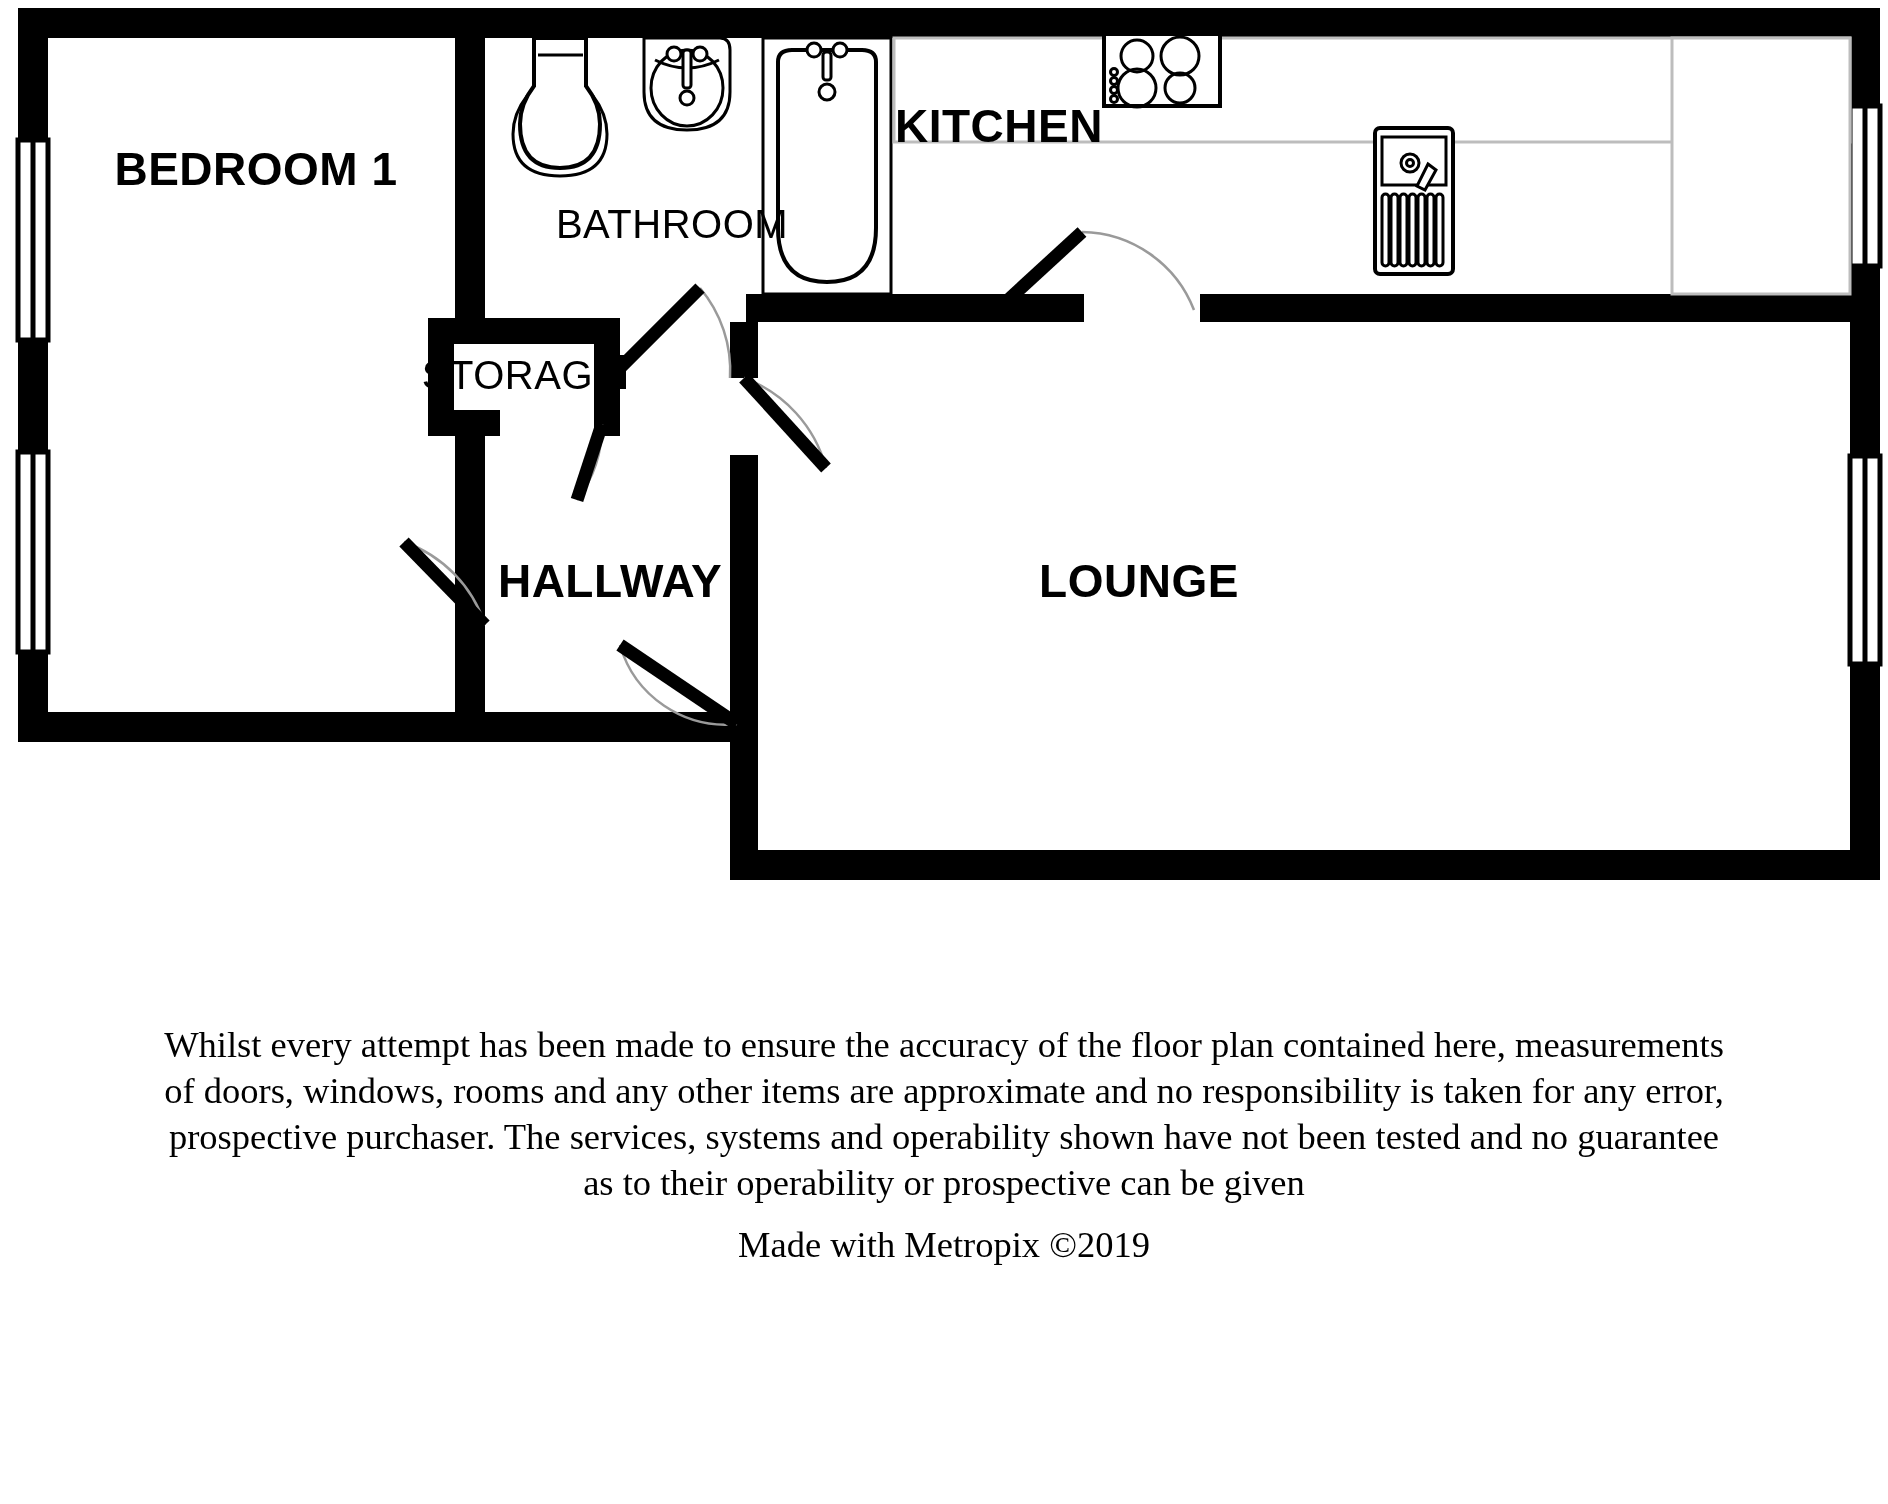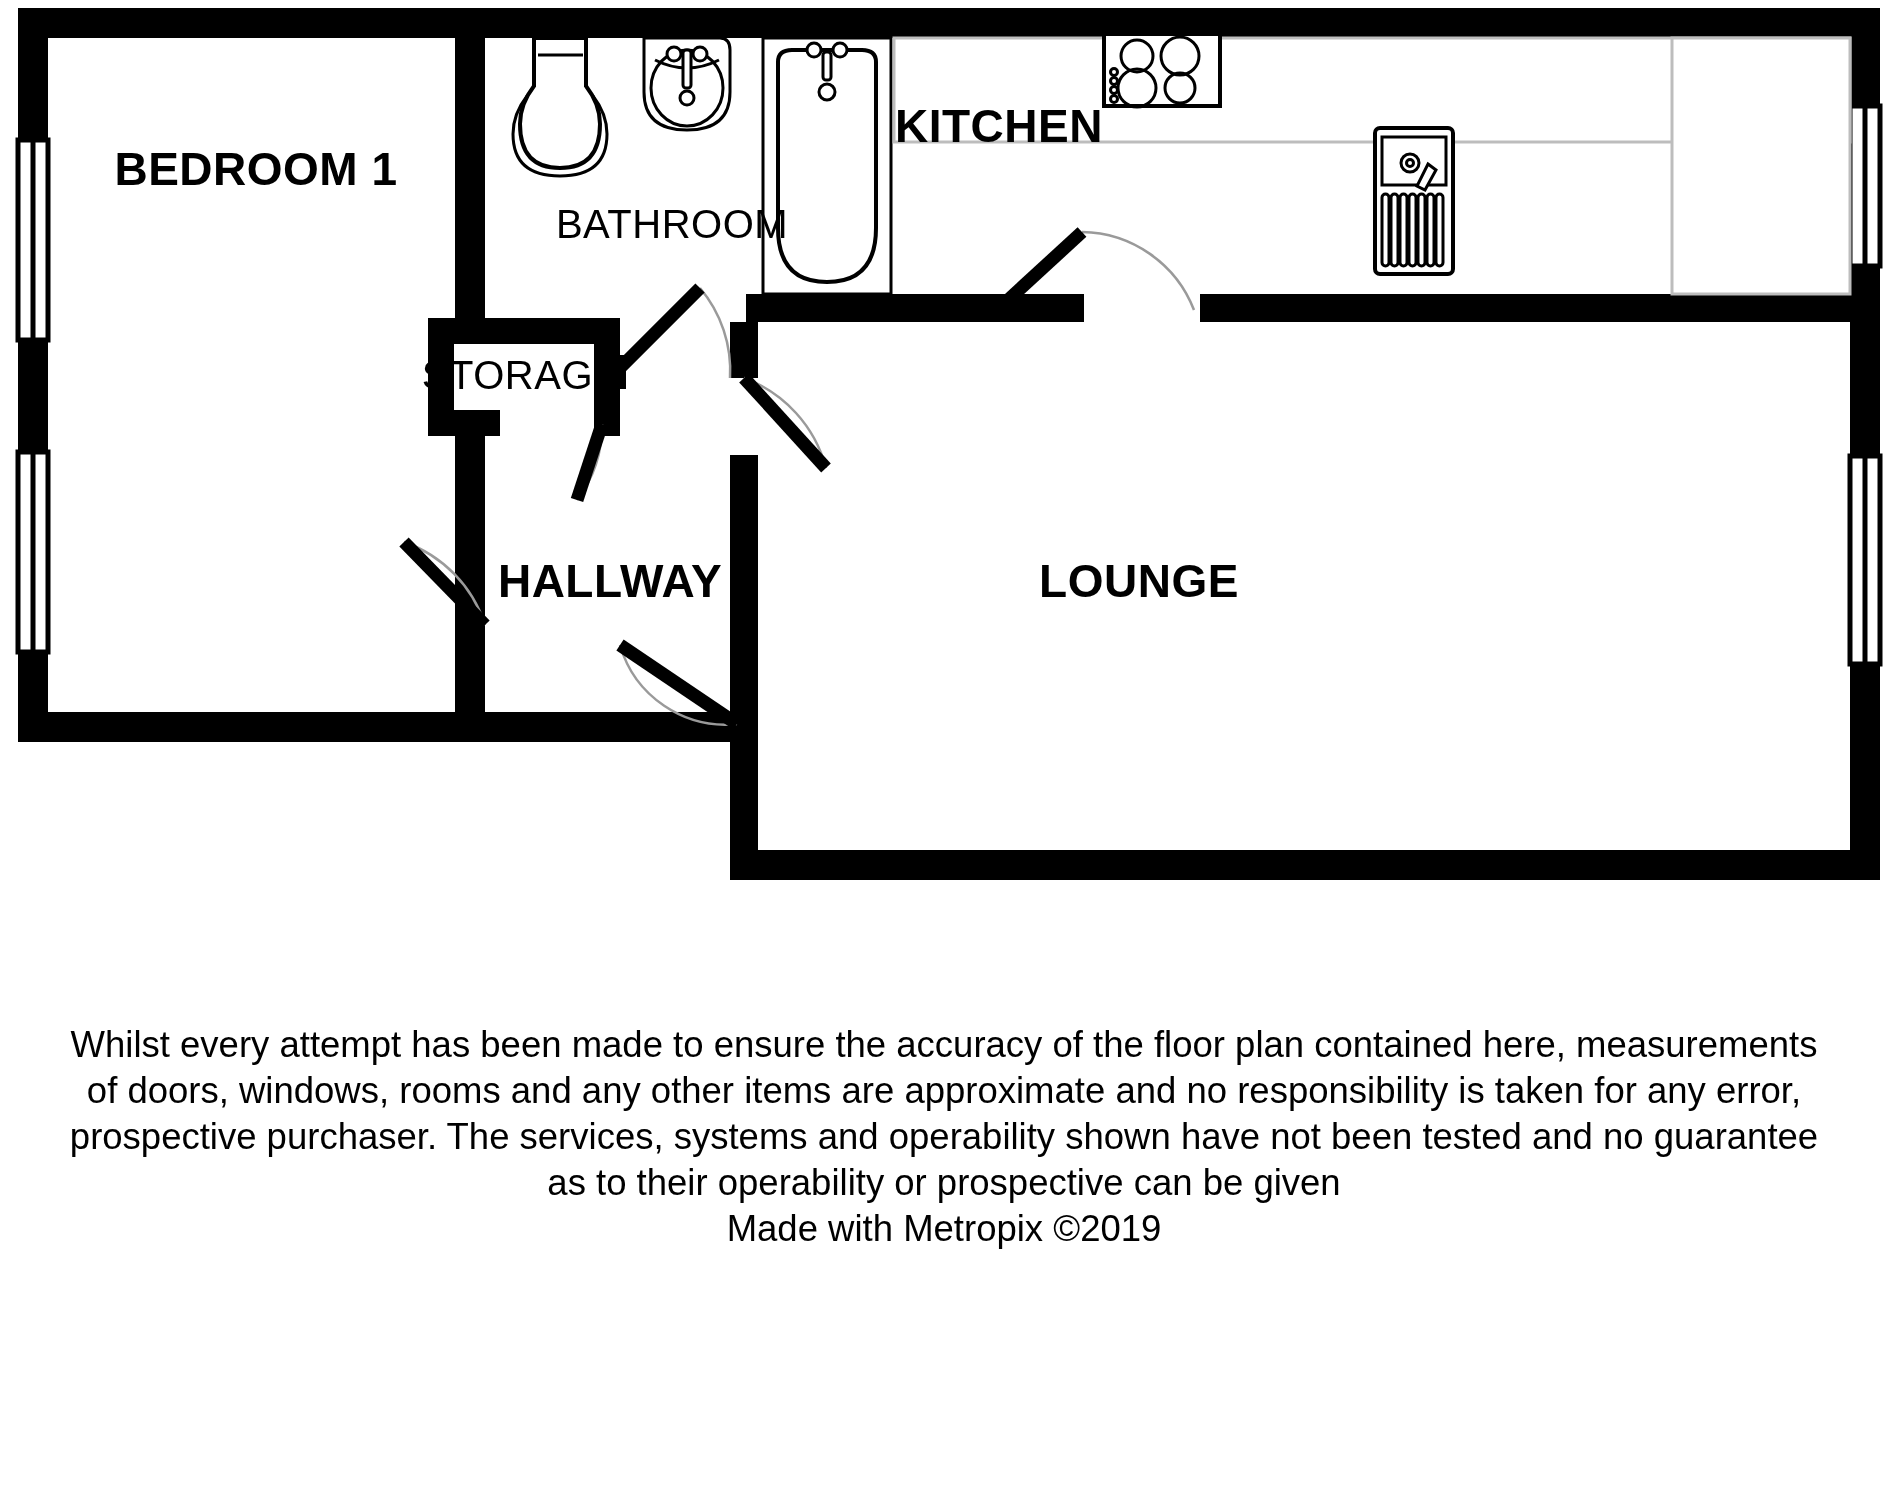--- a/index.html
+++ b/index.html
@@ -46,28 +46,28 @@
     font-size: 40px;
     fill: #000000;
     letter-spacing: 0.5px;
   }
   .disclaimer {
     position: absolute;
     left: 0;
     top: 1022px;
     width: 1888px;
     text-align: center;
-    font-family: Liberation Sans, sans-serif;
+    font-family: Liberation Serif, serif;
     font-size: 36.5px;
     line-height: 46px;
     color: #000000;
   }
   .disclaimer div { white-space: nowrap; }
   .credit {
-    margin-top: 0px;
+    margin-top: 16px;
   }
 </style>
 </head>
 <body>
 
 <div id="plan-wrap">
 
   <svg id="floorplan" viewBox="0 0 1888 1504" xmlns="http://www.w3.org/2000/svg">
 
     <g>

